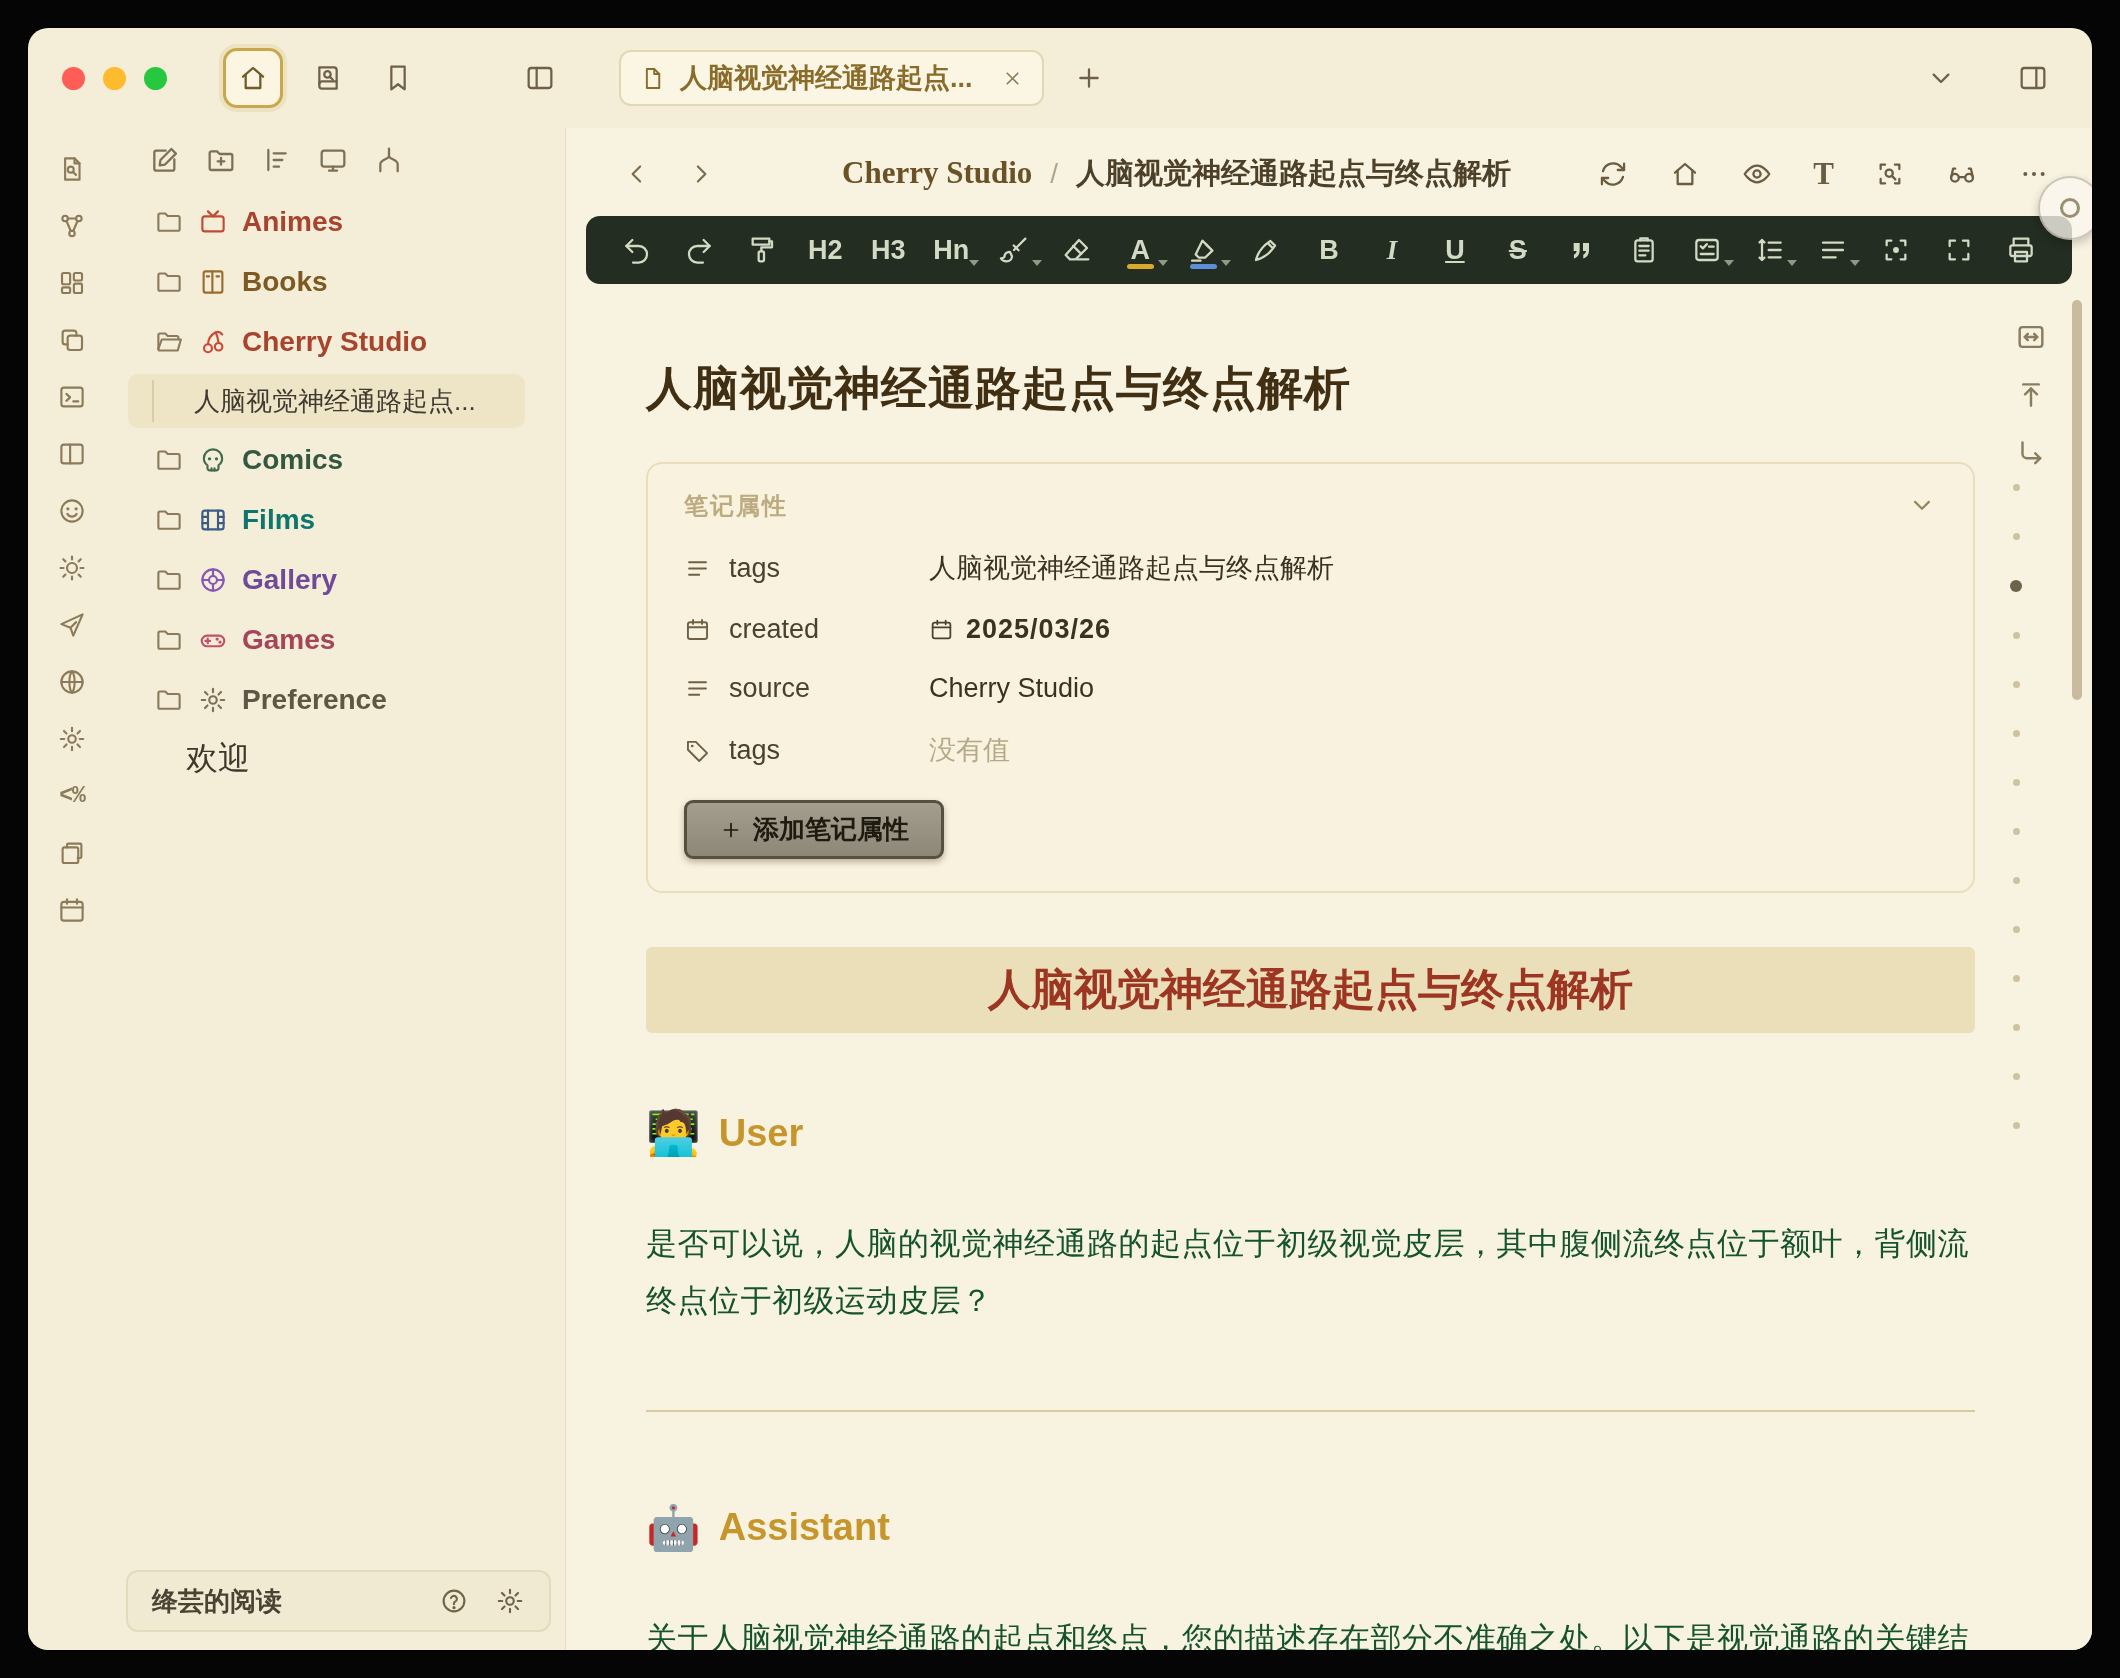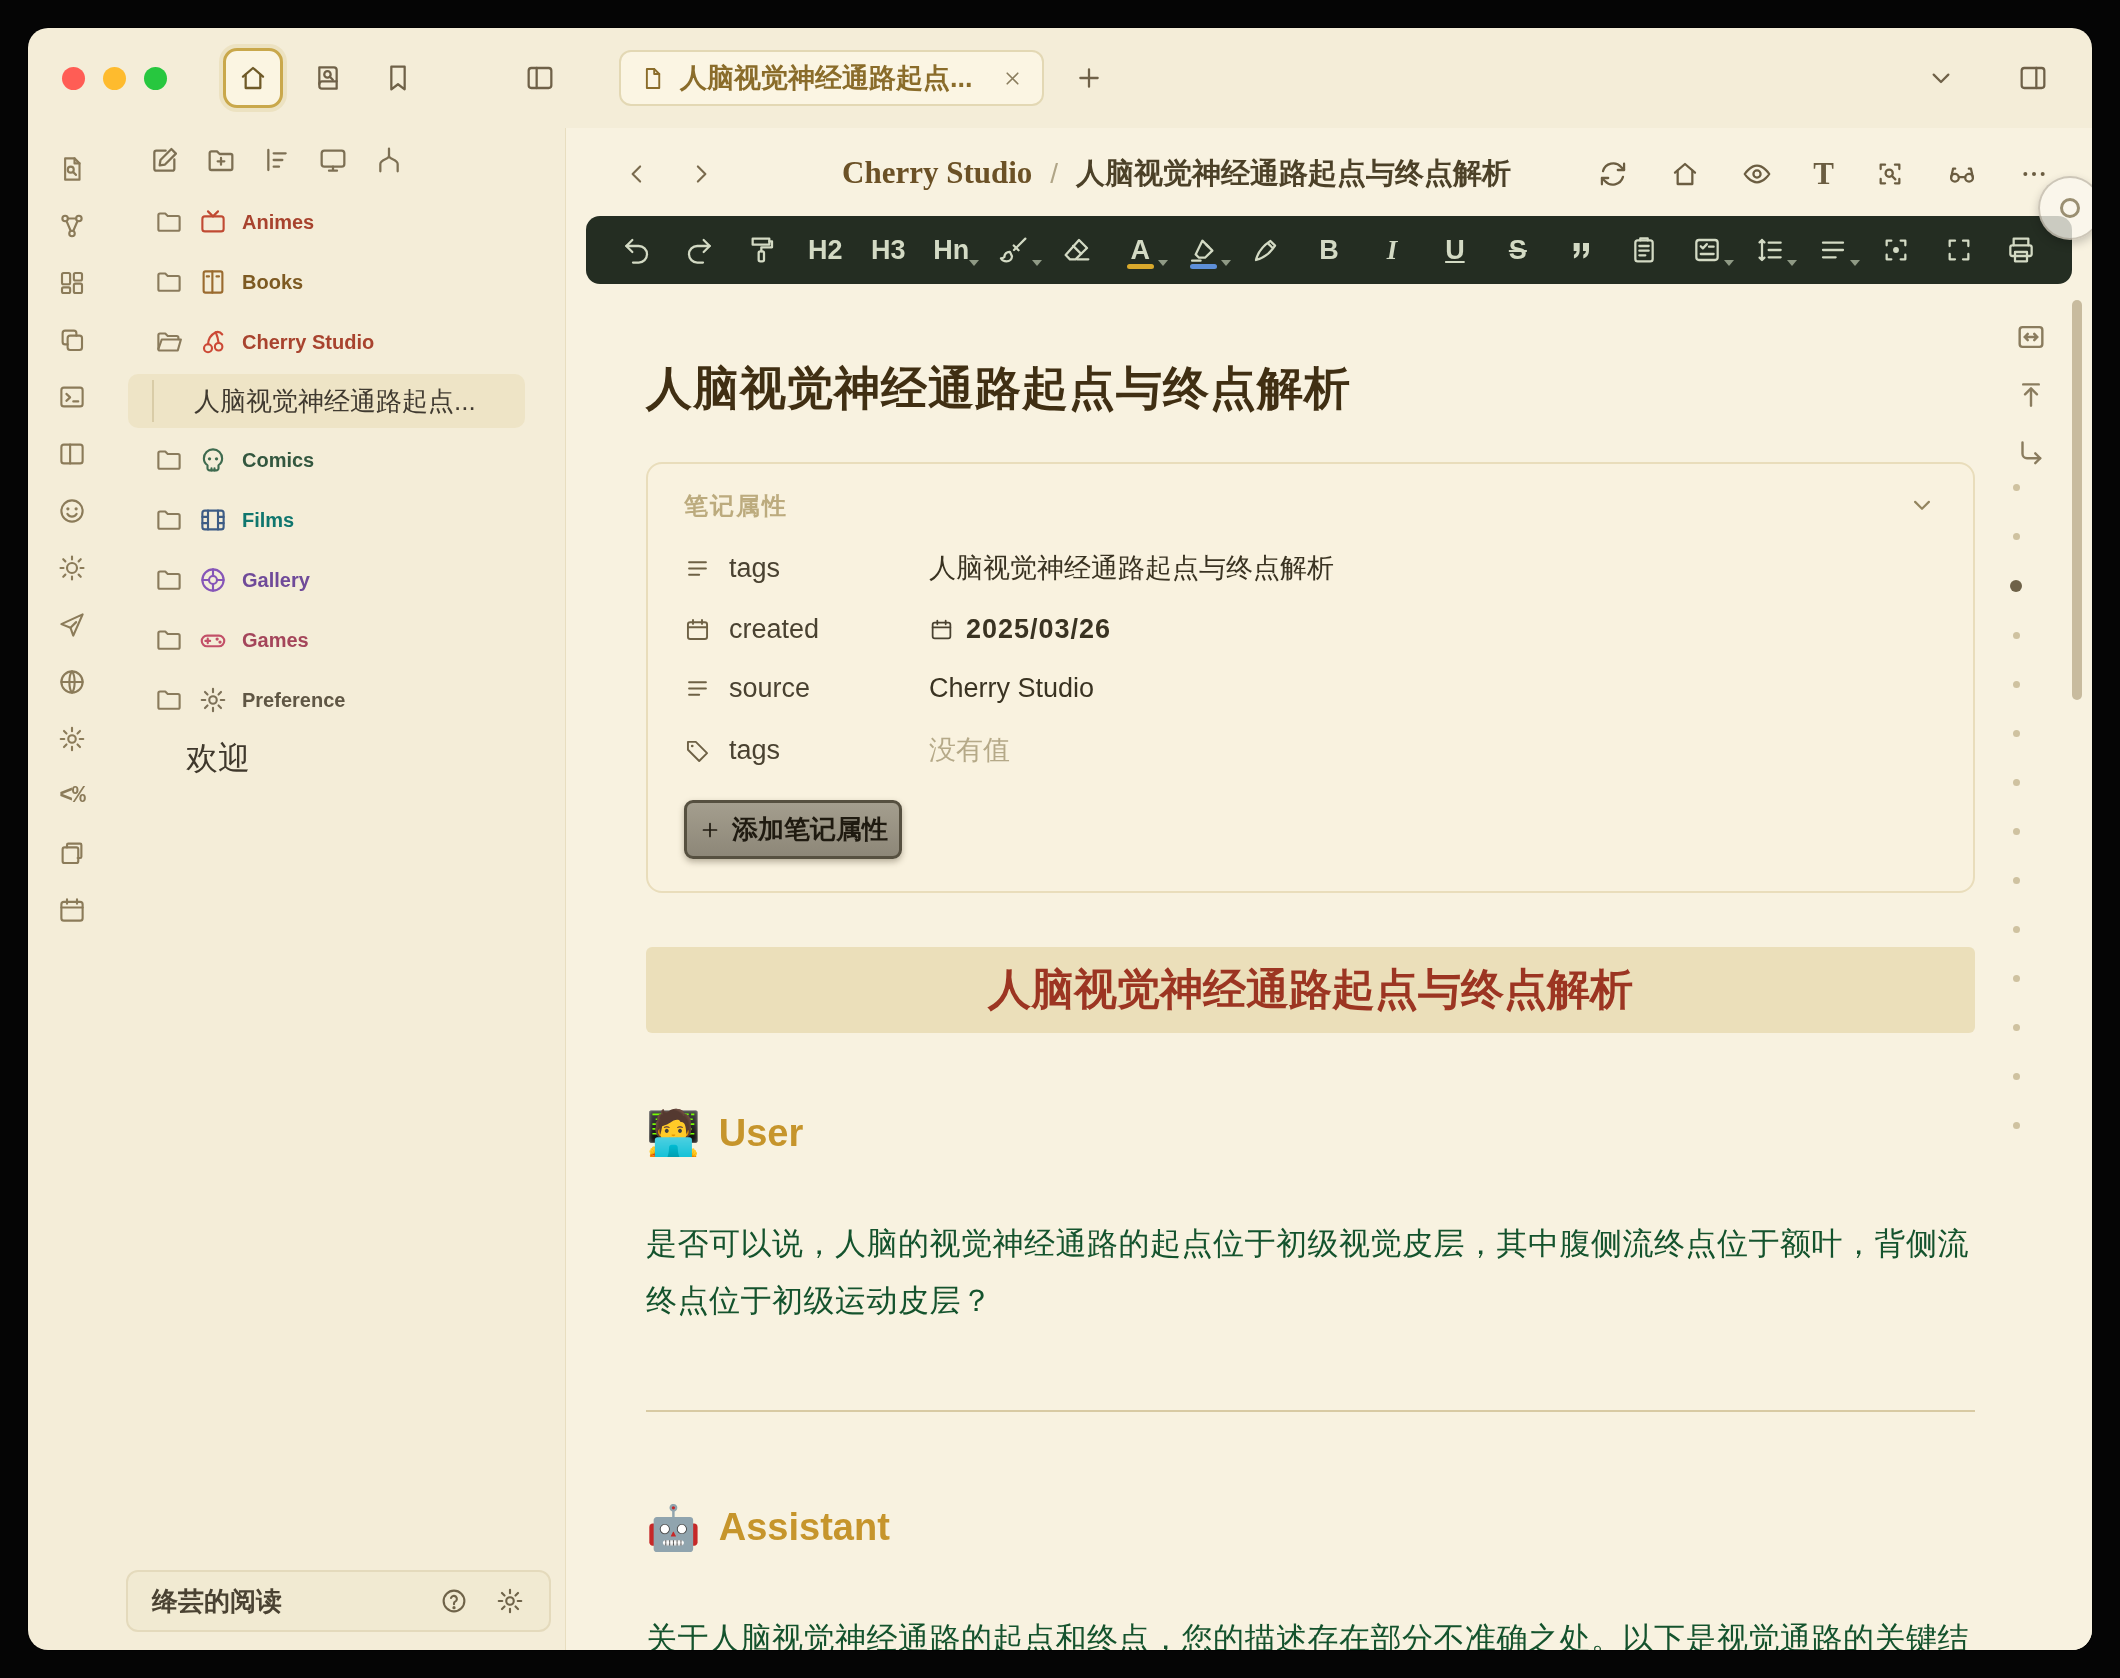--- a/index.html
+++ b/index.html
@@ -32,21 +32,21 @@
   .rail-btn{width:36px;height:30px;display:flex;align-items:center;justify-content:center;color:#8b7b59;cursor:pointer}
   .rail-btn .icon{width:30px;height:30px}
   .rail-code{font-size:23px;font-weight:700;color:#8b7b59;font-family:"Liberation Mono","DejaVu Sans Mono",monospace;letter-spacing:-1px}
 
   .sidebar{width:449px;display:flex;flex-direction:column;padding:16px 0 18px;position:relative}
   .side-tools{display:flex;align-items:center;gap:24px;padding-left:33px;color:#7d7054;margin-bottom:16px}
   .side-tools .tool{width:32px;height:32px;cursor:pointer}
   .folder-row{height:60px;display:flex;align-items:center;gap:14px;padding-left:38px;cursor:pointer}
   .folder-glyph{width:30px;height:30px;color:#8a7b5c}
   .emblem{width:30px;height:30px}
-  .folder-label{font-size:20px;font-weight:600;white-space:nowrap}
+  .folder-label{font-size:28px;font-weight:600;white-space:nowrap}
   .note-row.active{height:54px;margin:2px 40px 2px 12px;background:#eee4c6;border-radius:10px;display:flex;align-items:center;padding-left:66px;position:relative;cursor:pointer}
   .note-row.active::before{content:"";position:absolute;left:24px;top:6px;bottom:6px;width:2px;background:#d9cca7}
   .note-label{font-size:26px;color:#403a30;font-weight:500;white-space:nowrap}
   .note-row.welcome{height:58px;display:flex;align-items:center;padding-left:70px;font-size:32px;color:#3f382c;font-weight:500;cursor:pointer}
   .side-footer{margin:auto 14px 0 10px;height:62px;background:#f1ead2;border:2px solid #e4dabc;border-radius:12px;display:flex;align-items:center;padding:0 24px}
   .footer-title{font-size:26px;font-weight:700;color:#4a4232}
   .footer-icons{margin-left:auto;display:flex;gap:26px;color:#6f6349}
   .footer-icons .icon{width:30px;height:30px;cursor:pointer}
 
   
@@ -83,21 +83,21 @@
   .attr-head{display:flex;}
   .attr-title{font-size:24px;font-weight:700;color:#bcab7e;letter-spacing:2px}
   .attr-head .icon{margin-left:auto;width:30px;height:30px;color:#93855f;cursor:pointer}
   .attr-row{display:flex;align-items:center;margin-top:28px}
   .attr-key{display:flex;align-items:center;gap:18px;width:245px;color:#4a4231;font-size:27px;font-weight:500}
   .attr-key .icon{width:27px;height:27px;color:#6e6145}
   .attr-val{font-size:27px;color:#3a3322;display:flex;align-items:center;gap:12px;cursor:text}
   .attr-val .icon{width:25px;height:25px;color:#4a4231}
   .attr-val.date{font-weight:700;letter-spacing:1px}
   .attr-val.empty{color:#b5a988}
-  .add-attr{margin-top:32px;display:inline-flex;align-items:center;gap:10px;background:linear-gradient(#a49e8e,#8d8778);border:3px solid #565040;border-radius:9px;color:#1f1a10;padding:9px 11px;font-size:26px;font-weight:600;box-shadow:0 3px 6px rgba(60,50,30,.35);cursor:pointer;font-family:inherit}
+  .add-attr{margin-top:32px;display:inline-flex;align-items:center;gap:10px;background:linear-gradient(#a49e8e,#8d8778);border:3px solid #565040;border-radius:9px;color:#1f1a10;padding:9px 32px;font-size:26px;font-weight:600;box-shadow:0 3px 6px rgba(60,50,30,.35);cursor:pointer;font-family:inherit}
   .add-attr .icon{width:24px;height:24px}
 
   .banner{margin-top:54px;background:#ebdfba;border-radius:6px;padding:14px 10px;text-align:center;font-family:"Liberation Serif","DejaVu Serif",serif;font-size:43px;font-weight:700;color:#9c3522;cursor:text}
   .chat-head{margin-top:78px;display:flex;align-items:center;gap:18px}
   .chat-head.second{margin-top:94px}
   .chat-emoji{font-size:44px;line-height:1}
   .chat-role{font-size:38px;font-weight:700;color:#c6952c}
   .chat-text{margin-top:60px;font-size:31px;line-height:1.85;color:#14532d;letter-spacing:.5px;cursor:text}
   .divider{margin:80px 0 0;border:none;border-top:2px solid #d8caa3}
 

